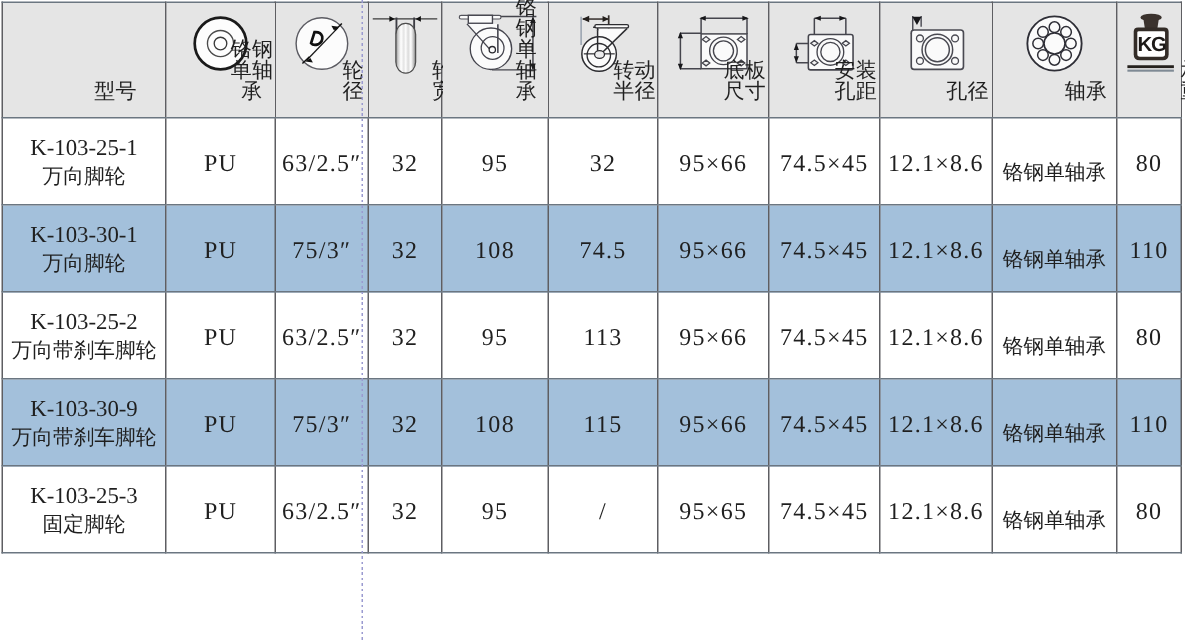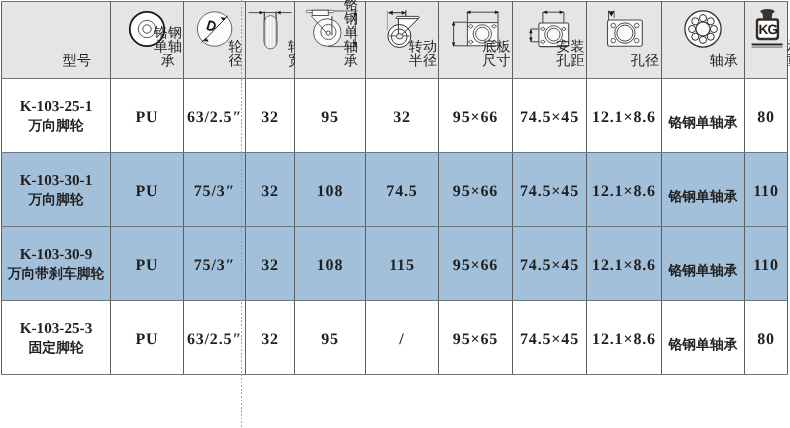--- a/index.html
+++ b/index.html
@@ -12,21 +12,21 @@
        table-layout:fixed;border-spacing:0;}
   .tbl td{border-top:1px solid #6b7681;border-bottom:1px solid #6b7681;
           border-left:1px solid #5e5e62;border-right:1px solid #5e5e62;
           padding:0;text-align:center;vertical-align:middle;
           color:#1f1f1f;box-sizing:border-box;}
   .tbl thead td{background:#e5e5e5;height:77px;position:relative;}
   .hdr-label{position:absolute;left:0;right:0;bottom:9px;
              font-size:14px;line-height:14px;letter-spacing:0.2px;margin-left:42px;}
   .hdr-icon{position:absolute;left:0;right:0;top:5px;height:44px;
             display:flex;align-items:center;justify-content:center;}
-  .tbl tbody tr{height:74px;font-weight:bold;}
+  .tbl tbody tr{height:58px;}
   .tbl tbody tr.alt td{background:#a3c0db;}
   .tbl tbody td{font-size:16px;line-height:19px;letter-spacing:0.85px;
                 padding-top:3px;}
   .tbl tbody td.cjk{font-size:13.8px;letter-spacing:0px;padding-top:16px;padding-bottom:3px;}
   .tbl tbody td.model{line-height:1;padding-top:3px;}
   .model-code{font-size:15.2px;letter-spacing:0px;line-height:18px;}
   .model-type{font-size:13.8px;letter-spacing:0px;line-height:20px;}
   .vline-dotted{position:absolute;top:0;left:241px;width:1px;height:428px;
      background:repeating-linear-gradient(to bottom,#9a9ad0 0,#9a9ad0 1.8px,
                 transparent 1.8px,transparent 3.6px);}
@@ -287,20 +287,36 @@
         <td>75/3″</td>
         <td>32</td>
         <td>108</td>
         <td>74.5</td>
         <td>95×66</td>
         <td>74.5×45</td>
         <td>12.1×8.6</td>
         <td class="cjk">铬钢单轴承</td>
         <td>110</td>
       </tr>
+      <tr>
+        <td class="model">
+            <div class="model-code">K-103-25-2</div>
+            <div class="model-type">万向带刹车脚轮</div>
+          </td>
+        <td>PU</td>
+        <td>63/2.5″</td>
+        <td>32</td>
+        <td>95</td>
+        <td>113</td>
+        <td>95×66</td>
+        <td>74.5×45</td>
+        <td>12.1×8.6</td>
+        <td class="cjk">铬钢单轴承</td>
+        <td>80</td>
+      </tr>
       <tr class="alt">
         <td class="model">
             <div class="model-code">K-103-30-9</div>
             <div class="model-type">万向带刹车脚轮</div>
           </td>
         <td>PU</td>
         <td>75/3″</td>
         <td>32</td>
         <td>108</td>
         <td>115</td>

